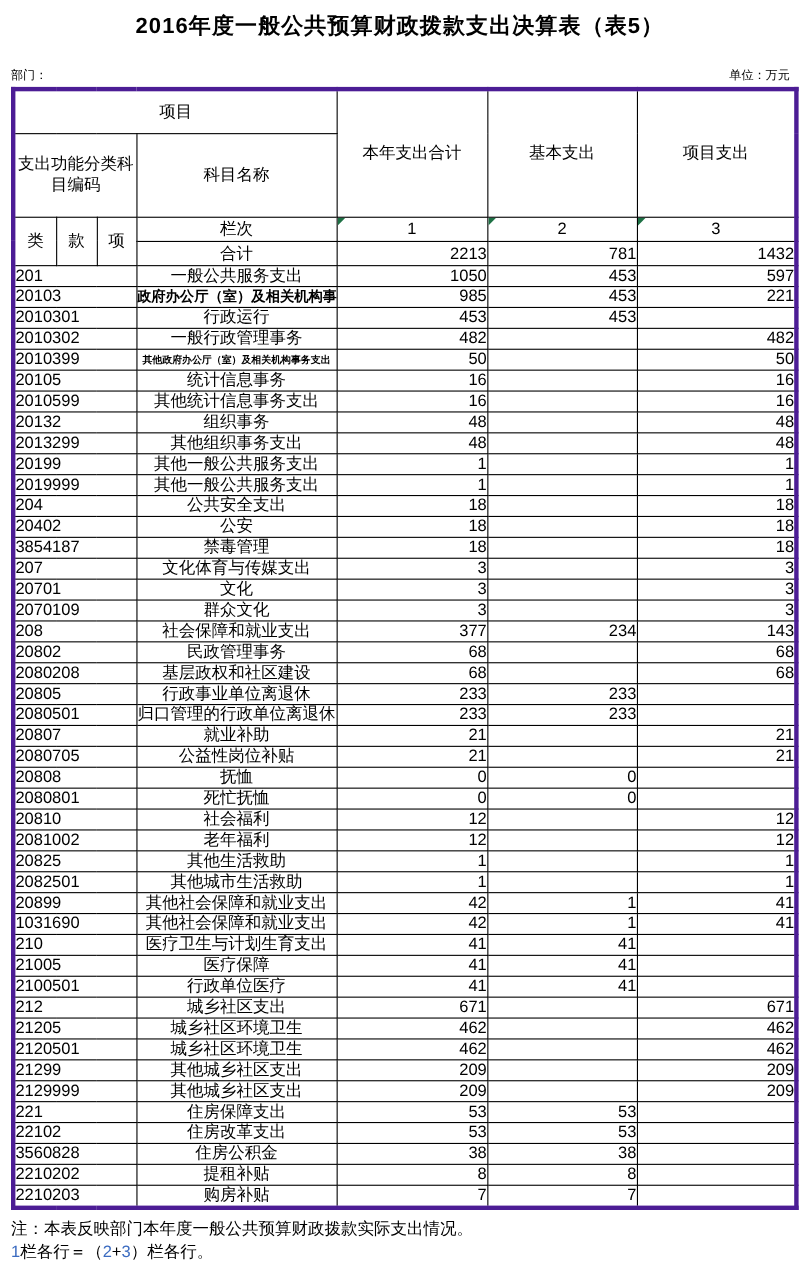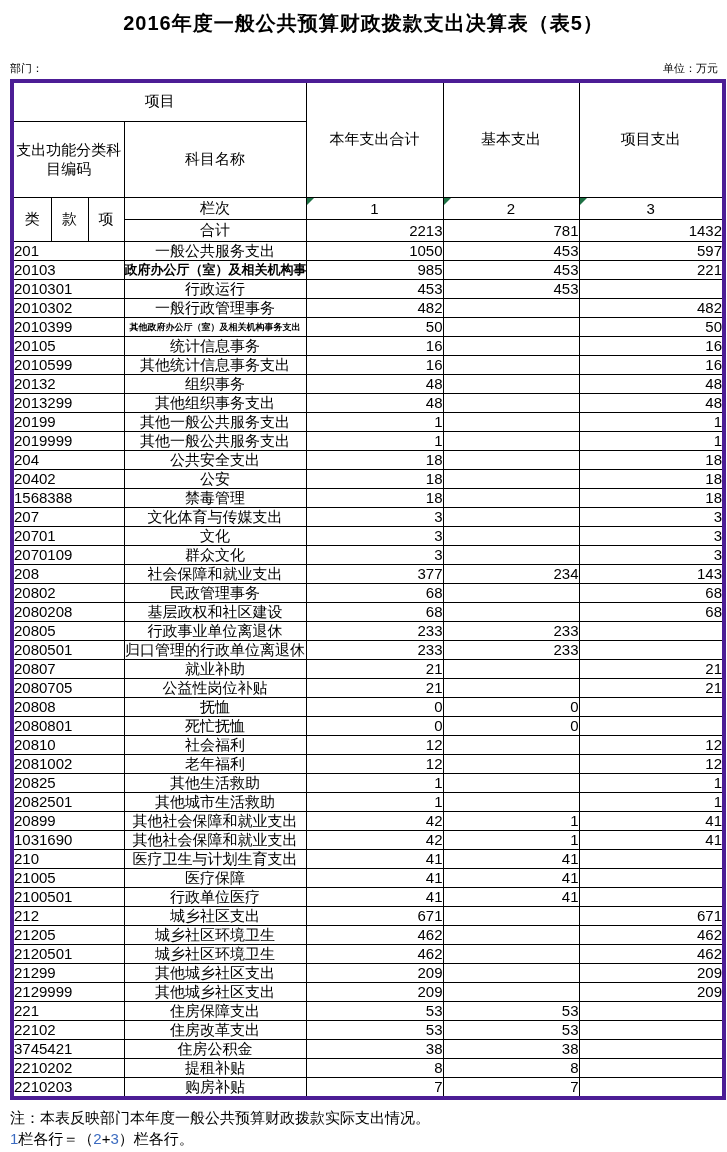--- a/index.html
+++ b/index.html
@@ -203,21 +203,21 @@
         <td class="num">18</td>
       </tr>
       <tr>
         <td colspan="3" class="code">20402</td>
         <td class="name">公安</td>
         <td class="num">18</td>
         <td class="num"></td>
         <td class="num">18</td>
       </tr>
       <tr>
-        <td colspan="3" class="code">1568388</td>
+        <td colspan="3" class="code">3854187</td>
         <td class="name">禁毒管理</td>
         <td class="num">18</td>
         <td class="num"></td>
         <td class="num">18</td>
       </tr>
       <tr>
         <td colspan="3" class="code">207</td>
         <td class="name">文化体育与传媒支出</td>
         <td class="num">3</td>
         <td class="num"></td>
@@ -406,21 +406,21 @@
         <td class="num"></td>
       </tr>
       <tr>
         <td colspan="3" class="code">22102</td>
         <td class="name">住房改革支出</td>
         <td class="num">53</td>
         <td class="num">53</td>
         <td class="num"></td>
       </tr>
       <tr>
-        <td colspan="3" class="code">3745421</td>
+        <td colspan="3" class="code">3560828</td>
         <td class="name">住房公积金</td>
         <td class="num">38</td>
         <td class="num">38</td>
         <td class="num"></td>
       </tr>
       <tr>
         <td colspan="3" class="code">2210202</td>
         <td class="name">提租补贴</td>
         <td class="num">8</td>
         <td class="num">8</td>

